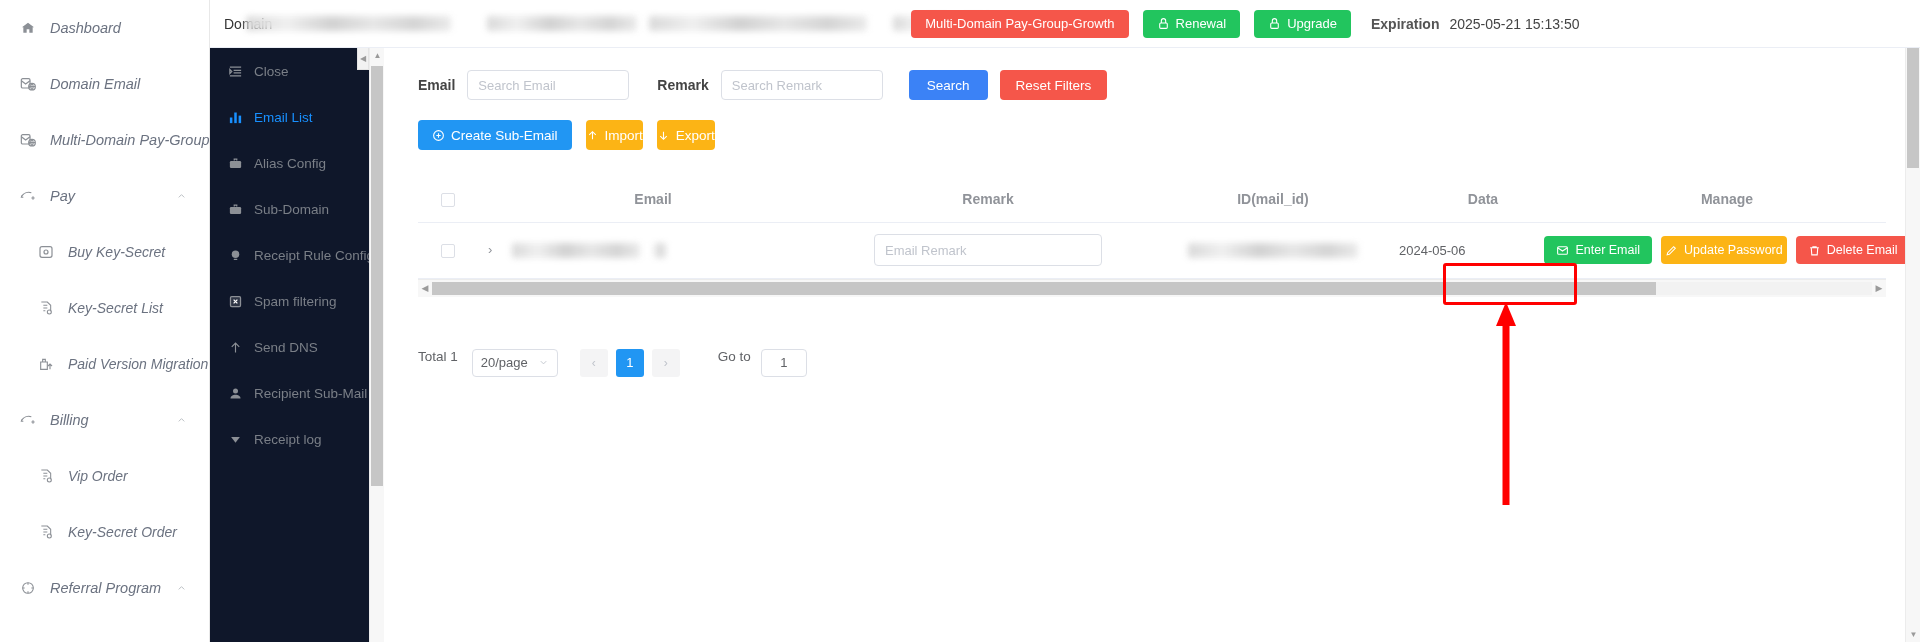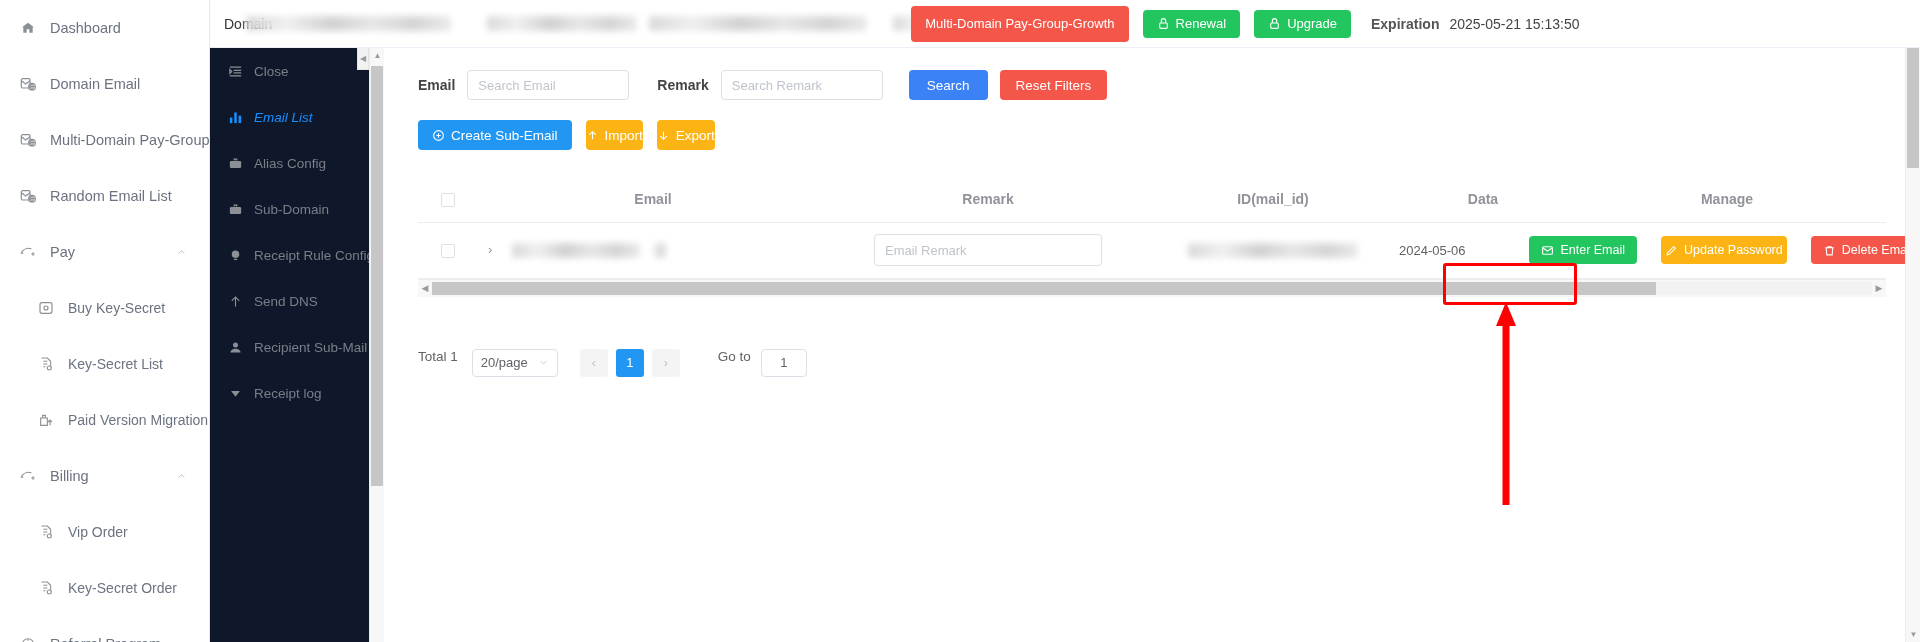--- a/index.html
+++ b/index.html
@@ -32,21 +32,21 @@
     position: relative;
   }
   .side-item.sub { padding-left: 36px; font-size: 14px; }
   .side-ico {
     width: 20px; height: 20px;
     display: inline-flex; align-items: center; justify-content: center;
     margin-right: 12px; flex: 0 0 20px;
     color: #8c9096;
   }
   .side-ico svg { width: 16px; height: 16px; display: block; }
-  .side-label { white-space: nowrap; }
+  .side-label { white-space: nowrap; font-style: italic; }
   .caret {
     position: absolute; right: 22px; top: 50%;
     transform: translateY(-50%);
     color: #b6bac0;
   }
   .caret svg { width: 11px; height: 11px; display: block; }
 
   
   .subnav {
     width: 174px; flex: 0 0 174px;
@@ -58,21 +58,21 @@
     position: relative;
   }
   .sub-item {
     display: flex; align-items: center;
     height: 46px;
     padding-left: 16px;
     font-size: 13.5px;
     color: #7a7f87;
     cursor: pointer;
   }
-  .sub-item.active { color: #1890ff; font-style: italic; }
+  .sub-item.active { color: #1890ff; }
   .sub-ico {
     width: 18px; height: 18px; flex: 0 0 18px;
     margin-right: 10px;
     display: inline-flex; align-items: center; justify-content: center;
     color: #8c9096;
   }
   .sub-item.active .sub-ico { color: #1890ff; }
   .sub-ico svg { width: 15px; height: 15px; display: block; }
 
   
@@ -97,21 +97,21 @@
   .btn {
     display: inline-flex; align-items: center; justify-content: center;
     border: none; border-radius: 4px;
     color: #fff; font-size: 13px;
     cursor: pointer;
     font-family: "Liberation Sans", sans-serif;
     white-space: nowrap;
   }
   .btn svg { width: 13px; height: 13px; margin-right: 6px; display: block; }
   .btn-redtag {
-    background: #f5564a; height: 36px; padding: 0 14px;
+    background: #f5564a; height: 28px; padding: 0 14px;
     font-size: 13px; margin-left: 6px; position: relative;
   }
   .btn-green { background: #22c55e; height: 28px; padding: 0 14px; margin-left: 14px; }
   .exp-wrap { display: flex; align-items: center; margin-left: 20px; }
   .exp-label { font-size: 14px; font-weight: bold; color: #555; }
   .exp-val { font-size: 14px; color: #444; margin-left: 10px; }
 
   
   .main {
     position: absolute; left: 384px; top: 48px;
@@ -167,21 +167,21 @@
   }
   .expander { color: #909399; font-size: 13px; cursor: pointer; }
   .remark-input {
     width: 228px; height: 32px;
     border: 1px solid #dcdfe6; border-radius: 4px;
     padding: 0 10px; font-size: 13px; color: #606266;
     outline: none;
     font-family: "Liberation Sans", sans-serif;
   }
   .remark-input::placeholder { color: #c0c4cc; }
-  .mg-cell { display: flex; align-items: center; justify-content: center; gap: 24px; }
+  .mg-cell { display: flex; align-items: center; justify-content: center; gap: 9px; }
   .btn-enter { background: #22c55e; height: 28px; padding: 0 12px; font-size: 12.5px; }
   .btn-upd { background: #fcb415; height: 28px; padding: 0 4px; font-size: 12.5px; }
   .btn-del { background: #f5564a; height: 28px; padding: 0 12px; font-size: 12.5px; }
 
   
   .hscroll {
     margin: 0 0 0 34px; width: 1468px; height: 18px;
     background: #f7f7f7; border-top: 1px solid #ececec;
     display: flex; align-items: center;
     position: relative;
@@ -308,31 +308,20 @@
             <rect x="2" y="4" width="13" height="14" rx="2"></rect>
             <path d="M2 7l6.5 5L15 7"></path>
             <circle cx="18" cy="16" r="5"></circle>
             <path d="M13.5 16h9M18 11.2c2.2 2.6 2.2 7 0 9.6M18 11.2c-2.2 2.6-2.2 7 0 9.6"></path>
           </svg>
         </span>
         <span class="side-label">Multi-Domain Pay-Group</span>
       </div>
       <div class="side-item">
         <span class="side-ico">
-          <svg viewBox="0 0 24 24" fill="none" stroke="currentColor" stroke-width="1.8">
-            <rect x="2" y="4" width="13" height="14" rx="2"></rect>
-            <path d="M2 7l6.5 5L15 7"></path>
-            <circle cx="18" cy="16" r="5"></circle>
-            <path d="M13.5 16h9M18 11.2c2.2 2.6 2.2 7 0 9.6M18 11.2c-2.2 2.6-2.2 7 0 9.6"></path>
-          </svg>
-        </span>
-        <span class="side-label">Random Email List</span>
-      </div>
-      <div class="side-item">
-        <span class="side-ico">
           <svg viewBox="0 0 24 24" fill="none" stroke="currentColor" stroke-width="1.6">
             <path d="M2 13c3-5 9-8 15-6"></path>
             <path d="M3 11l-1 3 3 0"></path>
             <path d="M17 15h5M19.5 12.5v5"></path>
           </svg>
         </span>
         <span class="side-label">Pay</span>
         <span class="caret">
           <svg viewBox="0 0 24 24" fill="none" stroke="currentColor" stroke-width="2">
             <path d="M6 15l6-6 6 6"></path>
@@ -457,20 +446,30 @@
         <span>Sub-Domain</span>
       </div>
       <div class="sub-item">
         <span class="sub-ico">
           <svg viewBox="0 0 24 24" fill="currentColor">
             <circle cx="12" cy="10" r="6"></circle>
             <rect x="9" y="17" width="6" height="2" rx="1"></rect>
           </svg>
         </span>
         <span>Receipt Rule Config</span>
+      </div>
+      <div class="sub-item">
+        <span class="sub-ico">
+          <svg viewBox="0 0 24 24" fill="none" stroke="currentColor" stroke-width="2">
+            <rect x="4" y="4" width="16" height="16" rx="2" fill="currentColor" opacity=".25"></rect>
+            <rect x="4" y="4" width="16" height="16" rx="2"></rect>
+            <path d="M9 9l6 6M15 9l-6 6" stroke="#fff"></path>
+          </svg>
+        </span>
+        <span>Spam filtering</span>
       </div>
       <div class="sub-item">
         <span class="sub-ico">
           <svg viewBox="0 0 24 24" fill="none" stroke="currentColor" stroke-width="1.8">
             <path d="M12 20V5M6 11l6-6 6 6"></path>
           </svg>
         </span>
         <span>Send DNS</span>
       </div>
       <div class="sub-item">

